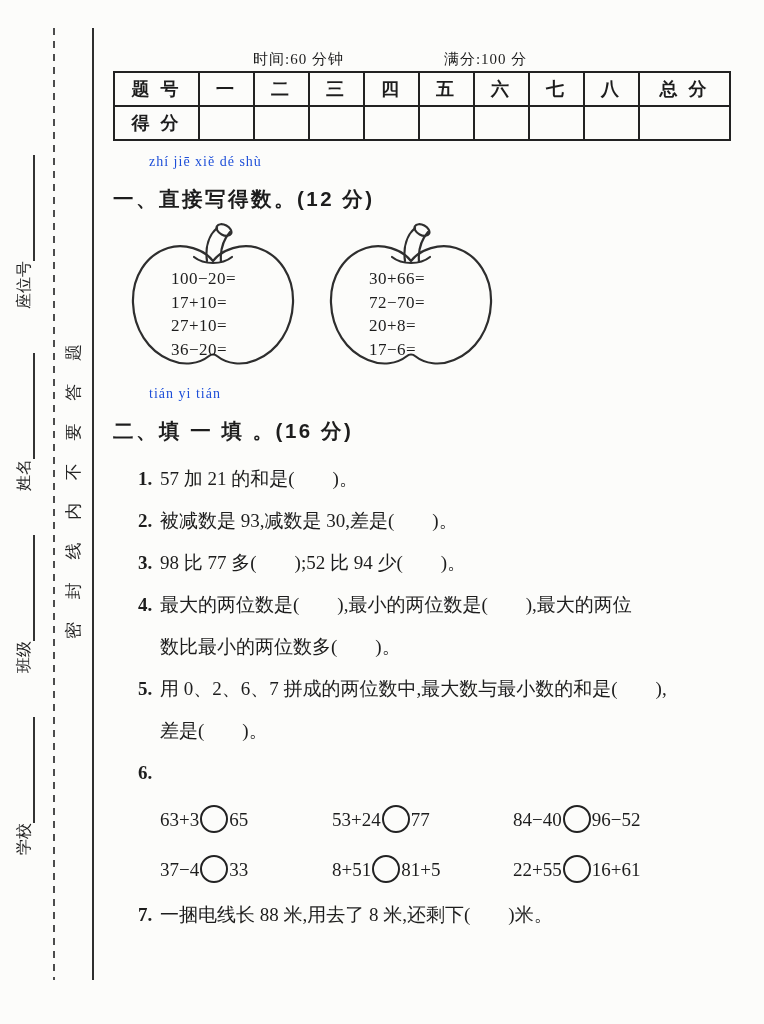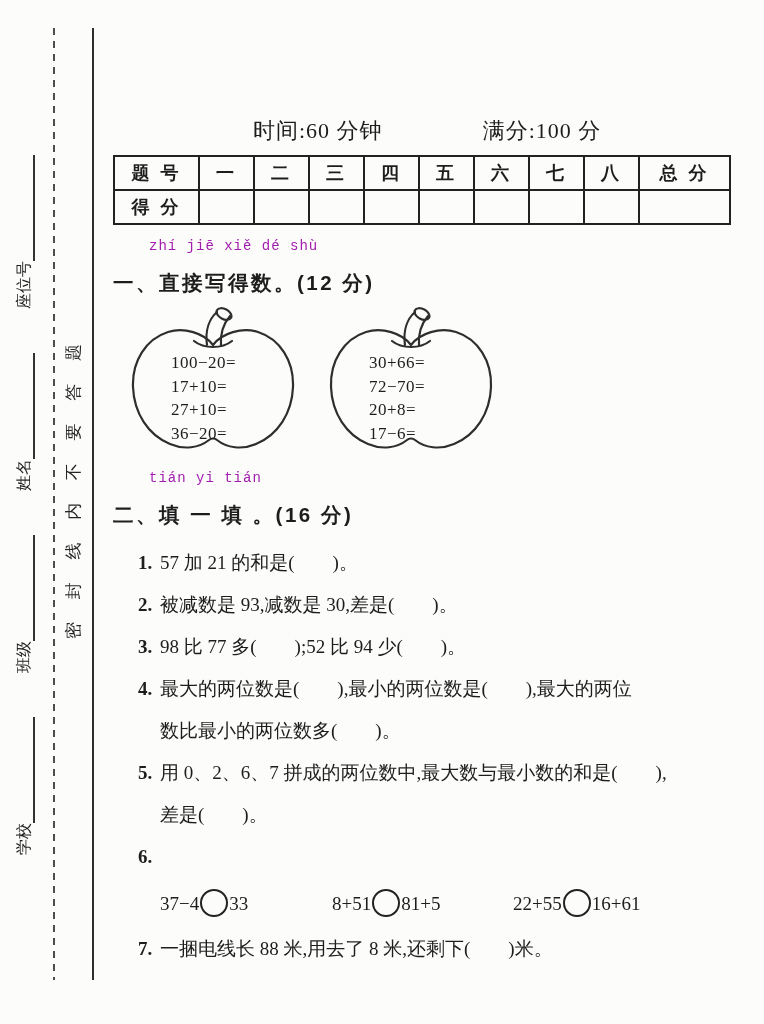--- a/index.html
+++ b/index.html
@@ -29,34 +29,34 @@
   .blank-line { display:inline-block; width:106px; height:1em; border-bottom:2px solid #333; }
   .seal-text {
     position:absolute; left:-91px; top:475px; width:330px; height:24px;
     transform:rotate(-90deg); text-align:center;
     font-family:"Liberation Sans","DejaVu Sans",sans-serif;
     font-size:17px; letter-spacing:9px; color:#262626; white-space:nowrap;
   }
   
   .main { position:absolute; left:113px; top:0; width:616px; }
   .exam-header {
-    margin-top:116px; padding-left:140px; display:flex; gap:100px;
-    font-size:22px; letter-spacing:1px;
+    margin-top:50px; padding-left:140px; display:flex; gap:100px;
+    font-size:15px; letter-spacing:1px;
   }
   table.score-table {
-    border-collapse:collapse; table-layout:fixed; width:616px; margin-top:9px;
+    border-collapse:collapse; table-layout:fixed; width:616px; margin-top:2px;
     font-family:"Liberation Sans","DejaVu Sans",sans-serif;
   }
   table.score-table td {
     border:2px solid #222; height:32px; text-align:center;
     font-size:18px; font-weight:bold; letter-spacing:3px; padding:0;
   }
   .pinyin {
-    margin-top:13px; margin-left:36px; font-size:14px; color:#a21caf;
-    font-family:Liberation Mono, monospace; letter-spacing:1px;
+    margin-top:13px; margin-left:36px; font-size:14px; color:#1d4ed8;
+    font-family:Liberation Serif, serif; letter-spacing:1px;
   }
   .sec-title {
     margin-top:15px; font-size:20.5px; font-weight:bold; letter-spacing:2.5px;
     font-family:"Liberation Sans","DejaVu Sans",sans-serif;
   }
   
   .apples { margin-top:10px; padding-left:5px; display:flex; gap:8px; height:150px; }
   .apple { position:relative; width:190px; height:150px; }
   .apple svg { position:absolute; inset:0; }
   .apple .eqs {
@@ -228,20 +228,25 @@
       </div>
       <div class="qline cont">
         <span class="qtext">差是(　　)。</span>
       </div>
 
       <div class="qline">
         <span class="qnum">6.</span>
       </div>
 
       <div class="cmp-row">
+        <span class="cmp-item"><span>63+3</span><span class="circle"></span><span>65</span></span>
+        <span class="cmp-item"><span>53+24</span><span class="circle"></span><span>77</span></span>
+        <span class="cmp-item"><span>84−40</span><span class="circle"></span><span>96−52</span></span>
+      </div>
+      <div class="cmp-row">
         <span class="cmp-item"><span>37−4</span><span class="circle"></span><span>33</span></span>
         <span class="cmp-item"><span>8+51</span><span class="circle"></span><span>81+5</span></span>
         <span class="cmp-item"><span>22+55</span><span class="circle"></span><span>16+61</span></span>
       </div>
 
       <div class="qline">
         <span class="qnum">7.</span>
         <span class="qtext">一捆电线长 88 米,用去了 8 米,还剩下(　　)米。</span>
       </div>
 

